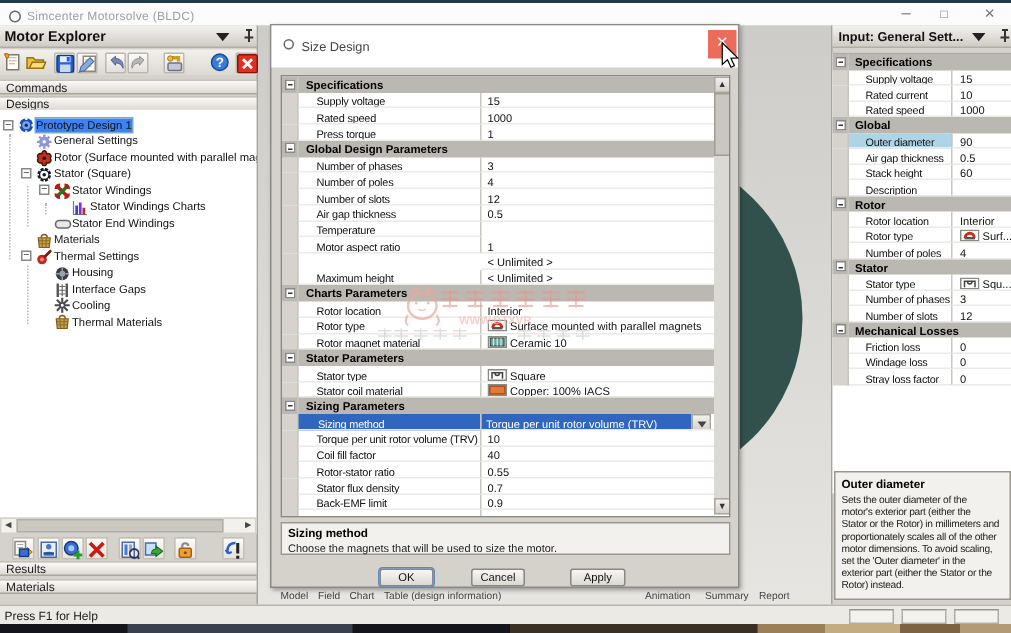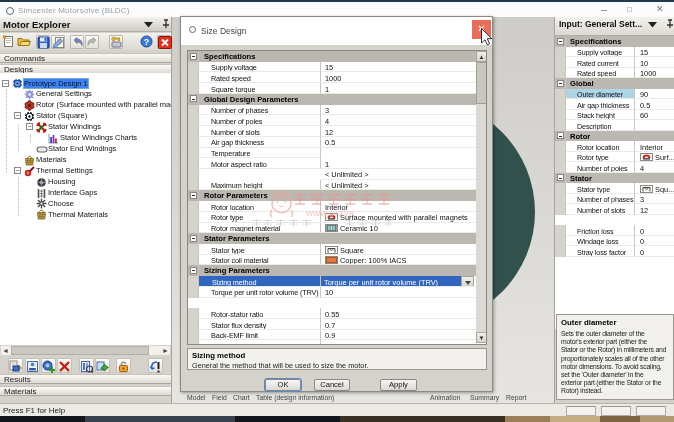--- a/index.html
+++ b/index.html
@@ -60,21 +60,21 @@
 #dvscroll{position:absolute;left:288px;top:0;width:11px;height:292px;background:#dbd9d3}
 .varr{position:absolute;left:0;width:11px;height:11px;background:linear-gradient(#f0efec,#d5d2cb);border:1px solid #aaa79e;font-size:6px;text-align:center;line-height:10px;color:#333}
 #dvthumb{position:absolute;left:0;top:11px;width:11px;height:42px;background:#cac7c0;border:1px solid #a09d94}
 #ddesc{position:absolute;left:6px;top:331px;width:300px;height:22px;border:1px solid #9a978f;background:#f2f1ed}
 #ddesc .b{position:absolute;left:4px;top:2px;font-size:7.8px;font-weight:bold;color:#000}
 #ddesc .d{position:absolute;left:4px;top:11.5px;font-size:7.3px;color:#222}
 .dbtn{position:absolute;top:362px;height:12px;background:linear-gradient(#f8f7f5,#dcd9d2);border:1px solid #8a8884;border-radius:2px;font-size:7.5px;color:#111;text-align:center;line-height:10px}
 .dbtn.ok{outline:1px solid #5a8ac8}
 
 #rpanel{position:absolute;left:554px;top:17px;width:120px;height:386px;background:#d5d2cb;border-left:1px solid #a8a49c}
-#rphead{position:absolute;left:0;top:0;width:120px;height:29px;background:linear-gradient(#f4f2ee,#cfccc4);border-bottom:1px solid #b2aea6}
+#rphead{position:absolute;left:0;top:0;width:120px;height:15px;background:linear-gradient(#f4f2ee,#cfccc4);border-bottom:1px solid #b2aea6}
 #rphead .t{position:absolute;left:4px;top:2px;font-weight:bold;font-size:8.5px;color:#111}
 #rgrid{position:absolute;left:0;top:18px;width:120px;height:294px;background:#fff;border-top:1px solid #b0ada5;overflow:hidden}
 .rgr{position:absolute;left:0;width:120px;height:10.52px}
 .rex{position:absolute;left:0;top:0;width:11px;height:10.52px;background:#d5d3cc;border-right:1px solid #c8c5be}
 .rgh{background:#bbb8b1}
 .rgh .rex{background:#bbb8b1}
 .rht{position:absolute;left:15px;top:1px;font-size:7.6px;font-weight:bold;color:#000}
 .rnm{position:absolute;left:11px;top:0;width:69px;height:10.52px;border-bottom:1px solid #eceae6;border-right:1px solid #c9c6bf;font-size:7.2px;letter-spacing:-0.15px;color:#111;padding:1.5px 0 0 11px;white-space:nowrap;overflow:hidden}
 .rvl{position:absolute;left:80px;top:0;width:40px;height:10.52px;border-bottom:1px solid #eceae6;font-size:7.4px;color:#111;padding:1.5px 0 0 5px;white-space:nowrap;overflow:hidden}
 .hl{background:#aed4e8}
@@ -308,21 +308,21 @@
         </div>
 <div class="trow" style="top:125.4px">
           <span class="ticon" style="left:36px">
             <svg width="11" height="11" viewBox="0 0 11 11">
               <g stroke="#4a4a50" stroke-width="1.4" fill="none">
                 <path d="M5.5 0.5 V10.5 M0.5 5.5 H10.5 M1.9 1.9 L9.1 9.1 M9.1 1.9 L1.9 9.1"></path>
               </g>
               <circle cx="5.5" cy="5.5" r="1.5" fill="#fff" stroke="#4a4a50" stroke-width="1"></circle>
             </svg>
           </span>
-          <span class="ttext" style="left:48px">Choose</span>
+          <span class="ttext" style="left:48px">Cooling</span>
         </div>
 <div class="trow" style="top:136.4px">
           <span class="ticon" style="left:36px">
             <svg width="11" height="11" viewBox="0 0 11 11">
               <path d="M3.5 3.5 C3.5 0.5 7.5 0.5 7.5 3.5" fill="none" stroke="#7a5c20" stroke-width="1"></path>
               <path d="M1.5 3.5 H9.5 L8.8 10 H2.2 Z" fill="#c9a040" stroke="#7a5c20" stroke-width="0.8"></path>
               <path d="M2 5.5 H9 M2.2 7.5 H8.8 M4 3.5 L4.3 10 M6.8 3.5 L6.6 10" stroke="#8a6a28" stroke-width="0.7" fill="none"></path>
             </svg>
           </span>
           <span class="ttext" style="left:48px">Thermal Materials</span>
@@ -415,21 +415,21 @@
           <div class="dnm">Supply voltage</div>
           <div class="dvl"><span class="vtx2">15</span></div>
         </div>
 <div class="dgr" style="top:21.4px">
           <div class="dex"></div>
           <div class="dnm">Rated speed</div>
           <div class="dvl"><span class="vtx2">1000</span></div>
         </div>
 <div class="dgr" style="top:32.2px">
           <div class="dex"></div>
-          <div class="dnm">Square torque</div>
+          <div class="dnm">Press torque</div>
           <div class="dvl"><span class="vtx2">1</span></div>
         </div>
 <div class="dgr dgh" style="top:42.9px">
           <div class="dex">
             <span class="mbox">−</span>
           </div>
           <div class="dht">Global Design Parameters</div>
         </div>
 <div class="dgr" style="top:53.6px">
           <div class="dex"></div>
@@ -466,21 +466,21 @@
         </div>
 <div class="dgr" style="top:128.6px">
           <div class="dex"></div>
           <div class="dnm">Maximum height</div>
           <div class="dvl"><span class="vtx2">&lt; Unlimited &gt;</span></div>
         </div>
 <div class="dgr dgh" style="top:139.4px">
           <div class="dex">
             <span class="mbox">−</span>
           </div>
-          <div class="dht">Rotor Parameters</div>
+          <div class="dht">Charts Parameters</div>
         </div>
 <div class="dgr" style="top:150.1px">
           <div class="dex"></div>
           <div class="dnm">Rotor location</div>
           <div class="dvl"><span class="vtx2">Interior</span></div>
         </div>
 <div class="dgr" style="top:160.8px">
           <div class="dex"></div>
           <div class="dnm">Rotor type</div>
           <div class="dvl"><svg width="13" height="8" viewBox="0 0 13 8" style="vertical-align:-1px">
@@ -528,20 +528,25 @@
         </div>
 <div class="dgr" style="top:225.1px">
           <div class="dex"></div>
           <div class="dnm sel">Sizing method</div>
           <div class="dvl selv"><span class="selt">Torque per unit rotor volume (TRV)</span><span class="combo"></span></div>
         </div>
 <div class="dgr" style="top:235.8px">
           <div class="dex"></div>
           <div class="dnm">Torque per unit rotor volume (TRV)</div>
           <div class="dvl"><span class="vtx2">10</span></div>
+        </div>
+<div class="dgr" style="top:246.6px">
+          <div class="dex"></div>
+          <div class="dnm">Coil fill factor</div>
+          <div class="dvl"><span class="vtx2">40</span></div>
         </div>
 <div class="dgr" style="top:257.3px">
           <div class="dex"></div>
           <div class="dnm">Rotor-stator ratio</div>
           <div class="dvl"><span class="vtx2">0.55</span></div>
         </div>
 <div class="dgr" style="top:268.0px">
           <div class="dex"></div>
           <div class="dnm">Stator flux density</div>
           <div class="dvl"><span class="vtx2">0.7</span></div>
@@ -557,23 +562,23 @@
           <div class="dvl"><span class="vtx2">5</span></div>
         </div>
       <div id="dvscroll">
         <div class="varr" style="top:0">▲</div>
         <div class="varr" style="bottom:0">▼</div>
         <div id="dvthumb"></div>
       </div>
     </div>
     <div id="ddesc">
       <div class="b">Sizing method</div>
-      <div class="d">General the method that will be used to size the motor.</div>
+      <div class="d">Choose the magnets that will be used to size the motor.</div>
     </div>
-    <div class="dbtn ok" style="left:84px;width:36px">OK</div>
+    <div class="dbtn ok" style="left:72px;width:36px">OK</div>
     <div class="dbtn" style="left:133px;width:36px">Cancel</div>
     <div class="dbtn" style="left:199px;width:37px">Apply</div>
   </div>
 
   <div id="rpanel">
     <div id="rphead">
         <span class="t">Input: General Sett...</span>
       <svg class="abs" style="left:93px;top:5px" width="9" height="6">
           <path d="M0 0 H9 L4.5 5.5Z" fill="#222"></path>
         </svg>
@@ -670,20 +675,26 @@
         </div>
 <div class="rgr" style="top:157.8px">
           <div class="rex"></div>
           <div class="rnm">Number of phases</div>
           <div class="rvl">3</div>
         </div>
 <div class="rgr" style="top:168.3px">
           <div class="rex"></div>
           <div class="rnm">Number of slots</div>
           <div class="rvl">12</div>
+        </div>
+<div class="rgr rgh" style="top:178.8px">
+          <div class="rex">
+            <span class="mbox">−</span>
+          </div>
+          <div class="rht">Mechanical Losses</div>
         </div>
 <div class="rgr" style="top:189.4px">
           <div class="rex"></div>
           <div class="rnm">Friction loss</div>
           <div class="rvl">0</div>
         </div>
 <div class="rgr" style="top:199.9px">
           <div class="rex"></div>
           <div class="rnm">Windage loss</div>
           <div class="rvl">0</div>

